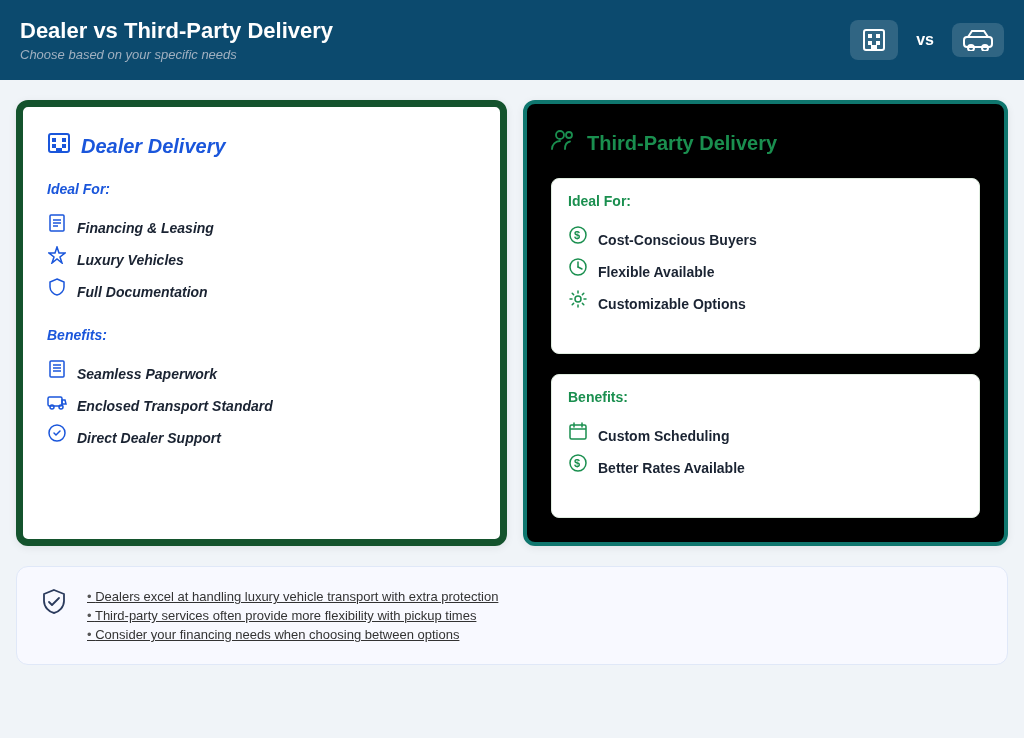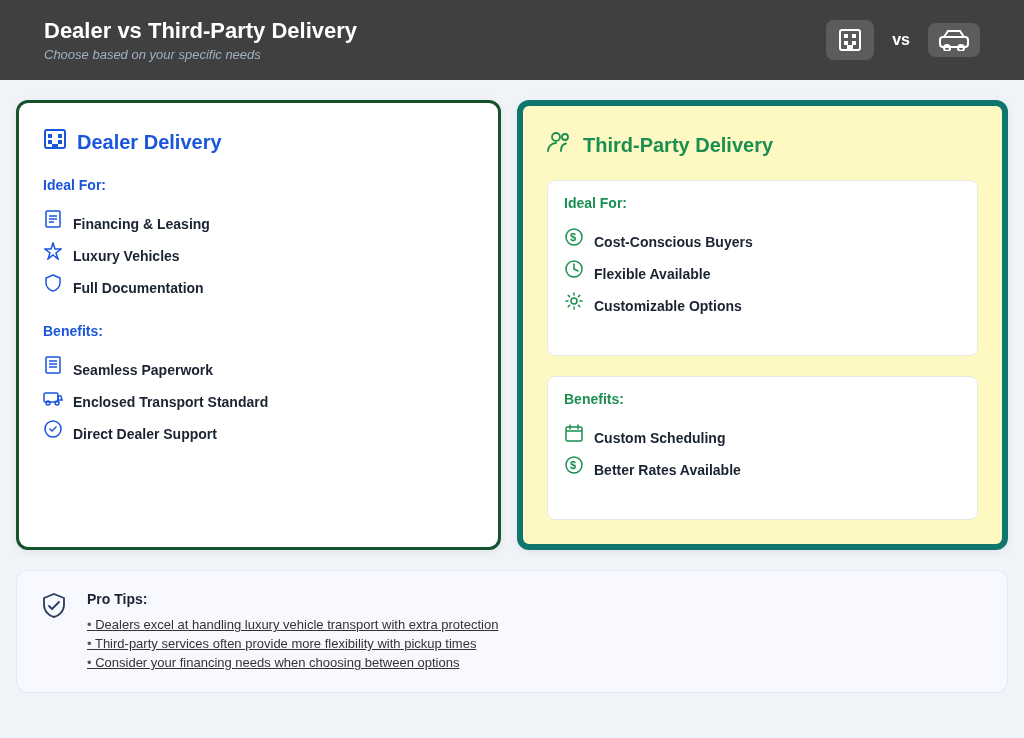--- a/index.html
+++ b/index.html
@@ -5,22 +5,22 @@
     * { box-sizing: border-box; margin: 0; padding: 0; }
     body {
       font-family: 'Segoe UI', Arial, sans-serif;
       background: #f0f4f8;
       min-height: 738px;
       width: 1024px;
     }
 
     
     .header {
-      background: #404040;
-      padding: 18px 44px;
+      background: #0c4a6e;
+      padding: 18px 20px;
       display: flex;
       align-items: center;
       justify-content: space-between;
     }
     .header-left .title {
       color: #ffffff;
       font-size: 22px;
       font-weight: 800;
     }
     .header-left .subtitle {
@@ -60,25 +60,26 @@
 
     
     .card {
       background: #ffffff;
       border-radius: 12px;
       padding: 24px;
       flex: 1;
       box-shadow: 0 2px 8px rgba(0,0,0,0.07);
     }
     .card-dealer {
-      border: 3px solid #14532d;
+      border: 7px solid #14532d;
+      font-style: italic;
     }
     .card-third-party {
-      background: #fef9c3;
-      border: 6px solid #0f766e;
+      background: #000000;
+      border: 4px solid #0f766e;
     }
 
     .card-header {
       display: flex;
       align-items: center;
       gap: 10px;
       margin-bottom: 20px;
     }
     .card-title-dealer {
       color: #1a56db;
@@ -384,20 +385,19 @@
 </div>
 
 <div class="pro-tips">
   <div class="pro-tips-icon">
     <svg width="26" height="26" viewBox="0 0 26 26" fill="none">
       <path d="M13 1L23 5V12C23 18 18 23 13 24C8 23 3 18 3 12V5L13 1Z" stroke="#2a3a5c" stroke-width="1.8" fill="none"></path>
       <polyline points="8,13 11,16 18,9" stroke="#2a3a5c" stroke-width="1.8" fill="none" stroke-linecap="round" stroke-linejoin="round"></polyline>
     </svg>
   </div>
   <div class="pro-tips-content">
-    <div class="pro-label">Pro Tips:</div>
     <ul>
       <li>Dealers excel at handling luxury vehicle transport with extra protection</li>
       <li>Third-party services often provide more flexibility with pickup times</li>
       <li>Consider your financing needs when choosing between options</li>
     </ul>
   </div>
 </div>
 
 </body></html>

